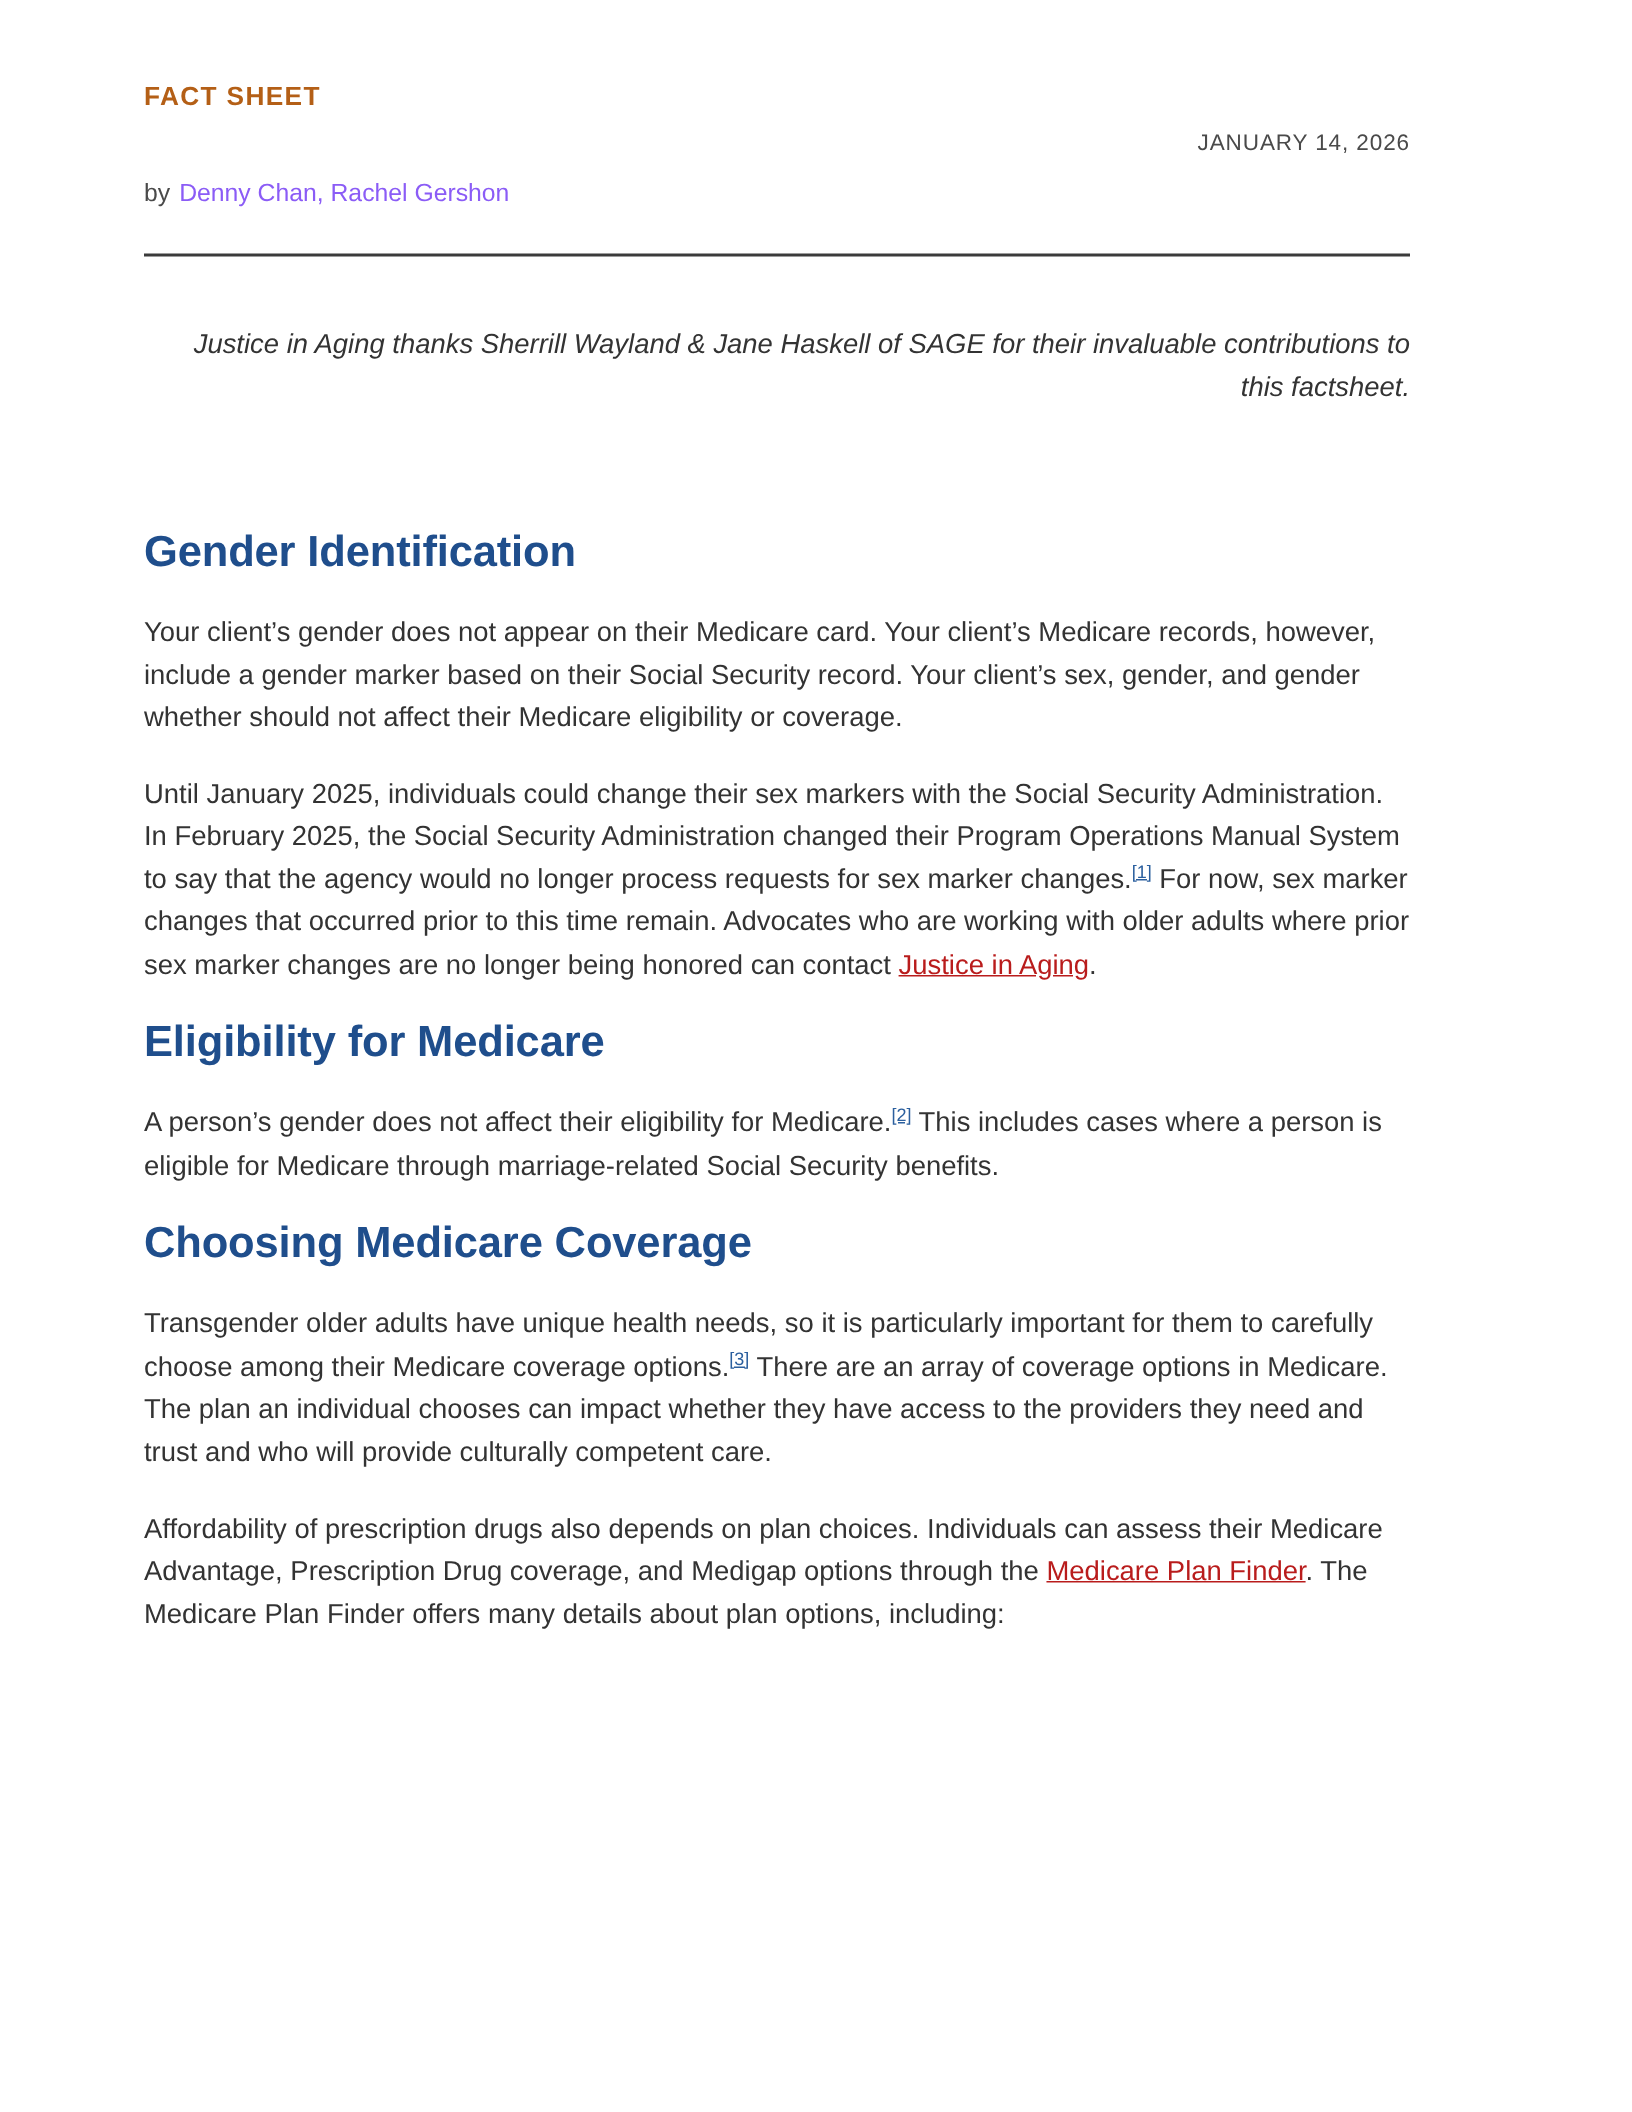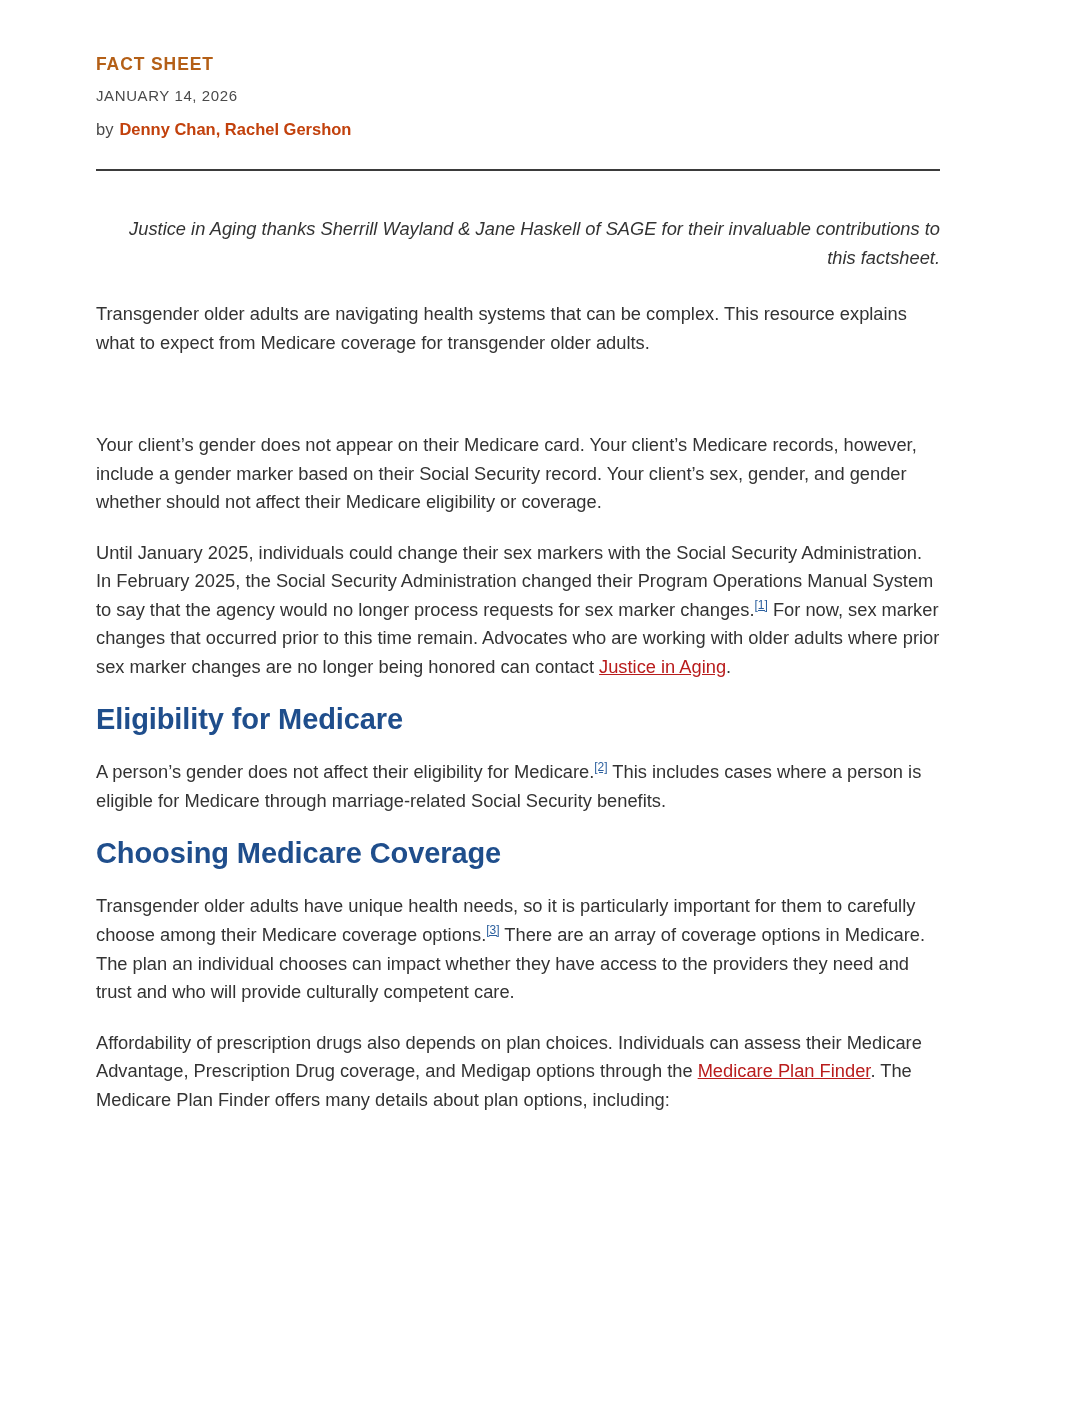--- a/index.html
+++ b/index.html
@@ -36,30 +36,30 @@
     color: #1a1a1a;
     margin: 0 0 26px 0;
     letter-spacing: -0.2px;
     max-width: 800px;
   }
   .pubdate {
     font-size: 15px;
     letter-spacing: 0.6px;
     color: #4a4a4a;
     margin-bottom: 16px;
+    text-align: right;
   }
   .byline {
     font-size: 16.5px;
     color: #4a4a4a;
     margin-bottom: 30px;
   }
   .byline .authors {
-    color: #c2410c;
+    color: #8b5cf6;
     margin-left: 6px;
-    font-weight: bold;
   }
   .divider {
     border: 0;
     border-top: 2px solid #3b3b3b;
     margin: 0 0 44px 0;
   }
   p {
     font-size: 18.3px;
     line-height: 1.56;
     color: #333333;
@@ -107,24 +107,24 @@
   <div class="pubdate">JANUARY 14, 2026</div>
 
   <div class="byline">
     <span>by</span><span class="authors">Denny Chan, Rachel Gershon</span>
   </div>
 
   <hr class="divider">
 
   <p class="lede-italic">Justice in Aging thanks Sherrill Wayland &amp; Jane Haskell of SAGE for their invaluable contributions to this factsheet.</p>
 
-  <p>Transgender older adults are navigating health systems that can be complex. This resource explains what to expect from Medicare coverage for transgender older adults.</p>
 
   <div class="spacer"></div>
 
+  <h2 class="section">Gender Identification</h2>
 
   <p>Your client’s gender does not appear on their Medicare card. Your client’s Medicare records, however, include a gender marker based on their Social Security record. Your client’s sex, gender, and gender whether should not affect their Medicare eligibility or coverage.</p>
 
   <p><span>Until January 2025, individuals could change their sex markers with the Social Security Administration. In February 2025, the Social Security Administration changed their Program Operations Manual System to say that the agency would no longer process requests for sex marker changes.</span><sup><a class="fn" href="#">[1]</a></sup><span> For now, sex marker changes that occurred prior to this time remain. Advocates who are working with older adults where prior sex marker changes are no longer being honored can contact </span><a class="inline-link" href="#">Justice in Aging</a><span>.</span></p>
 
 
   <h2 class="section tight">Eligibility for Medicare</h2>
 
   <p><span>A person’s gender does not affect their eligibility for Medicare.</span><sup><a class="fn" href="#">[2]</a></sup><span> This includes cases where a person is eligible for Medicare through marriage-related Social Security benefits.</span></p>
 

